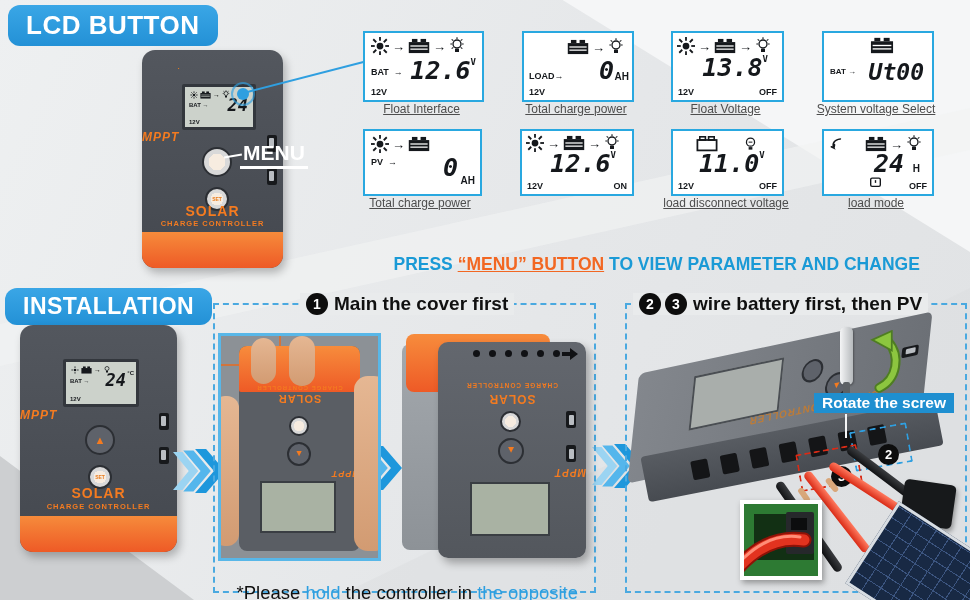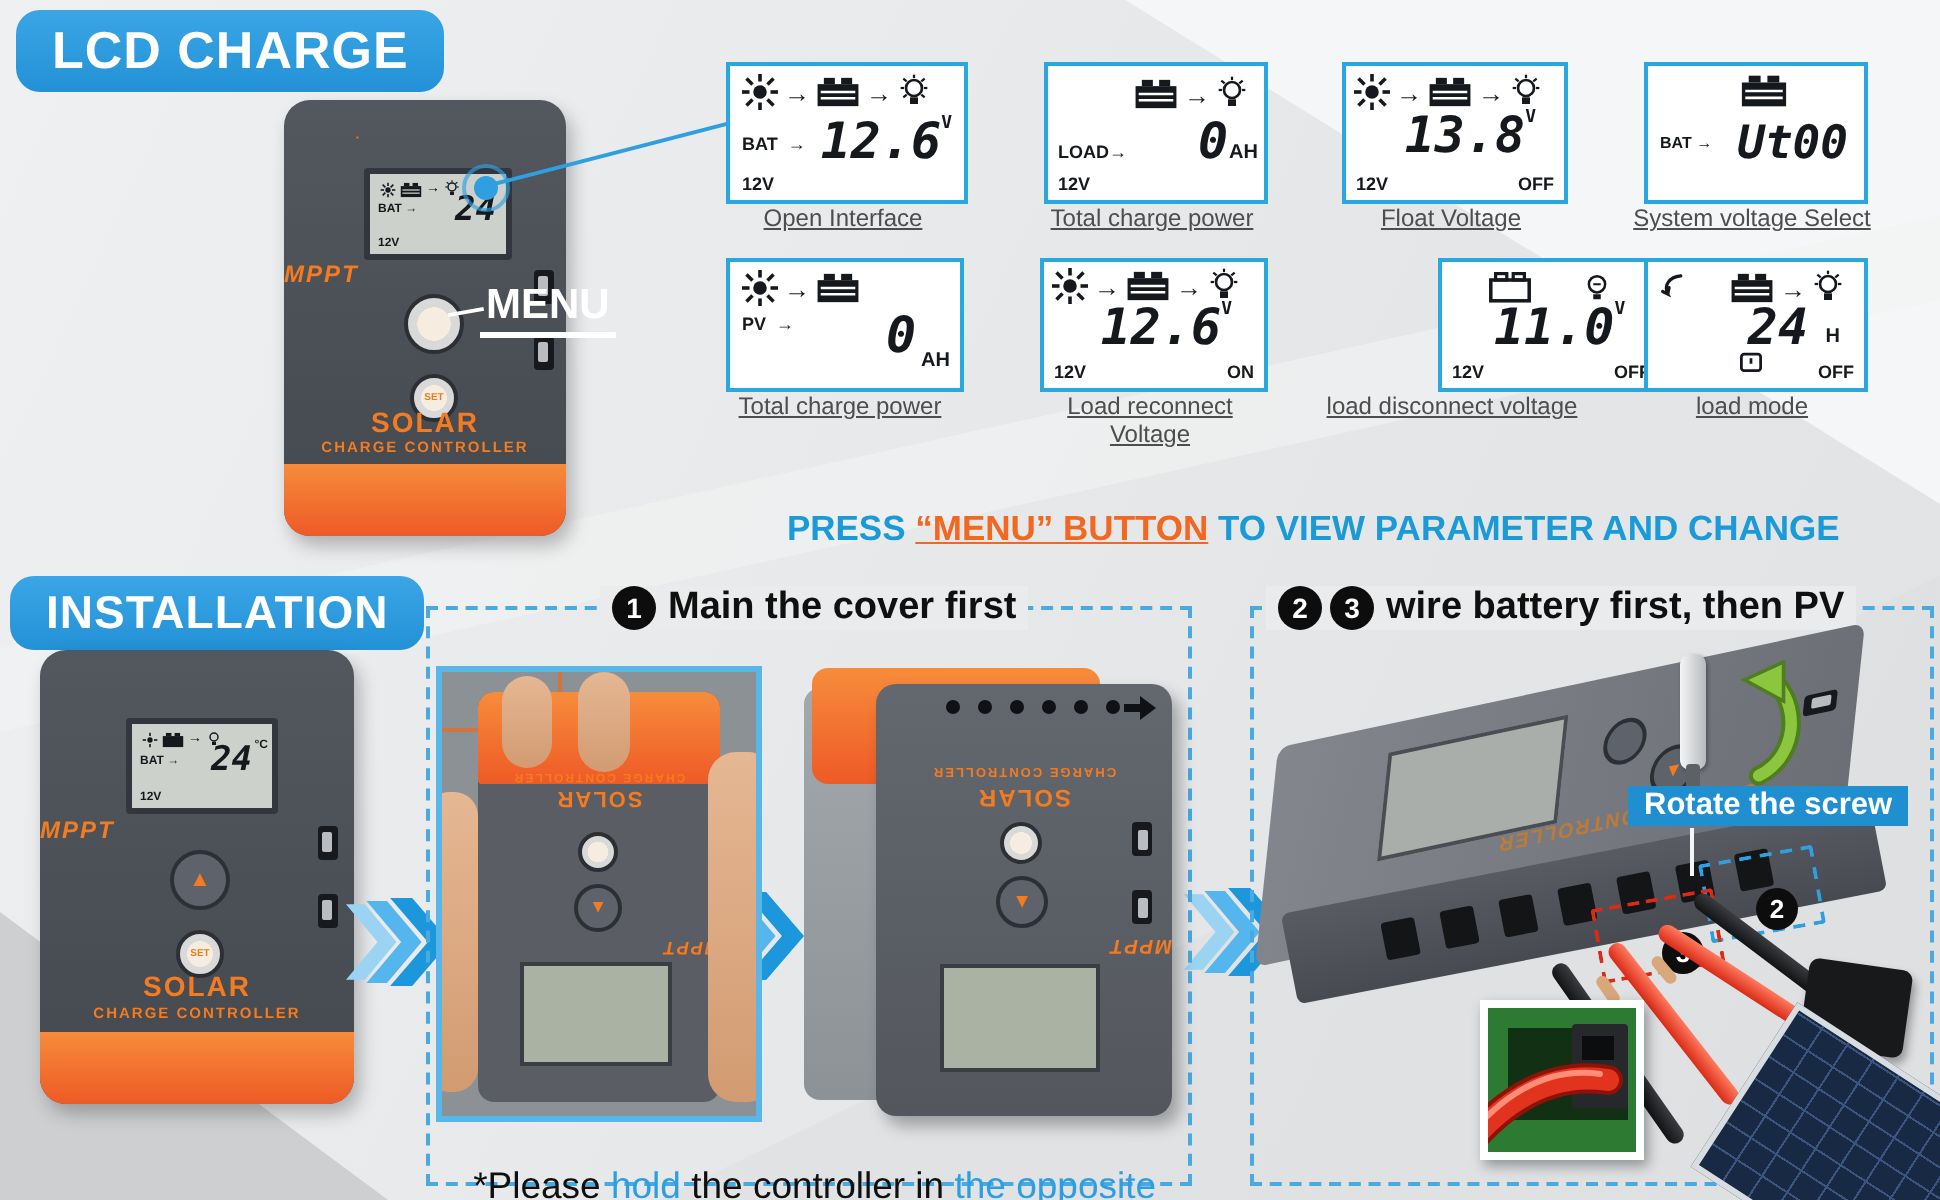--- a/index.html
+++ b/index.html
@@ -101,21 +101,21 @@
 </style>
 </head>
 <body>
 
 <div class="canvas">
   <div class="bg-tri-tr"></div>
   <div class="bg-band"></div>
   <div class="bg-tri-br"></div>
   <div class="bg-tri-bl"></div>
 
-  <div class="badge lcd">LCD CHARGE</div>
+  <div class="badge lcd">LCD BUTTON</div>
   <div class="badge inst">INSTALLATION</div>
 
   <div class="device" style="left:142px;top:50px;width:141px;height:218px;">
     <div class="lcd-sm" style="left:36px;top:16px;color:#e87c1e;font-size:4px;">▪</div>
     <div class="dev-lcd" style="left:40px;top:34px;width:68px;height:40px;">
       <div class="lcd-mini-row">
         <svg width="8" height="8" viewBox="0 0 24 24">
             <circle cx="12" cy="12" r="4" fill="#15181c"></circle>
             <g stroke="#15181c" stroke-width="2.4">
               <line x1="12" y1="1" x2="12" y2="6"></line>
@@ -204,21 +204,21 @@
             <line x1="17.5" y1="5" x2="20" y2="3"></line>
             <line x1="4" y1="17" x2="6.5" y2="15"></line>
             <line x1="17.5" y1="15" x2="20" y2="17"></line>
           </g>
         </svg>
     </div>
     <div class="sm" style="position:absolute;left:6px;top:34px;"><span>BAT</span>&nbsp;&nbsp;<span>→</span></div>
     <div class="seg val" style="position:absolute;right:6px;top:25px;"><span>12.6</span><span class="vsup">V</span></div>
     <div class="sm" style="position:absolute;left:6px;bottom:3px;">12V</div>
   </div>
-  <div class="llabel" style="left:363px;top:102px;width:117px;">Open Interface</div>
+  <div class="llabel" style="left:363px;top:102px;width:117px;">Float Interface</div>
 
   <div class="lbox" style="left:522px;top:31px;width:108px;height:67px;">
     <div class="irow" style="position:absolute;right:8px;top:5px;">
       <svg width="22" height="16" viewBox="0 0 28 20">
           <rect x="5" y="1" width="7" height="4" fill="#15181c"></rect>
           <rect x="16" y="1" width="7" height="4" fill="#15181c"></rect>
           <rect x="1" y="5" width="26" height="14" fill="#15181c"></rect>
           <line x1="3" y1="10" x2="25" y2="10" stroke="#fff" stroke-width="1.6"></line>
           <line x1="3" y1="14" x2="25" y2="14" stroke="#fff" stroke-width="1.6"></line>
         </svg>
@@ -362,23 +362,22 @@
             <line x1="19.5" y1="10" x2="22" y2="10"></line>
             <line x1="4" y1="3" x2="6.5" y2="5"></line>
             <line x1="17.5" y1="5" x2="20" y2="3"></line>
           </g>
         </svg>
     </div>
     <div class="seg val" style="position:absolute;right:16px;top:20px;"><span>12.6</span><span class="vsup">V</span></div>
     <div class="sm" style="position:absolute;left:5px;bottom:3px;">12V</div>
     <div class="sm" style="position:absolute;right:5px;bottom:3px;">ON</div>
   </div>
-  <div class="llabel" style="left:512px;top:196px;width:126px;">Load reconnect Voltage</div>
-
-  <div class="lbox" style="left:671px;top:129px;width:109px;height:63px;margin-left:48px;">
+
+  <div class="lbox" style="left:671px;top:129px;width:109px;height:63px;">
     <div style="position:absolute;left:22px;top:5px;">
       <svg width="24" height="16" viewBox="0 0 28 20">
           <rect x="5" y="1" width="7" height="4" fill="none" stroke="#15181c" stroke-width="2"></rect>
           <rect x="16" y="1" width="7" height="4" fill="none" stroke="#15181c" stroke-width="2"></rect>
           <rect x="2" y="5" width="24" height="13" fill="none" stroke="#15181c" stroke-width="2.2"></rect>
         </svg>
     </div>
     <div style="position:absolute;right:24px;top:4px;">
       <svg width="15" height="18" viewBox="0 0 24 26">
           <circle cx="12" cy="10" r="6.5" fill="none" stroke="#15181c" stroke-width="2"></circle>

